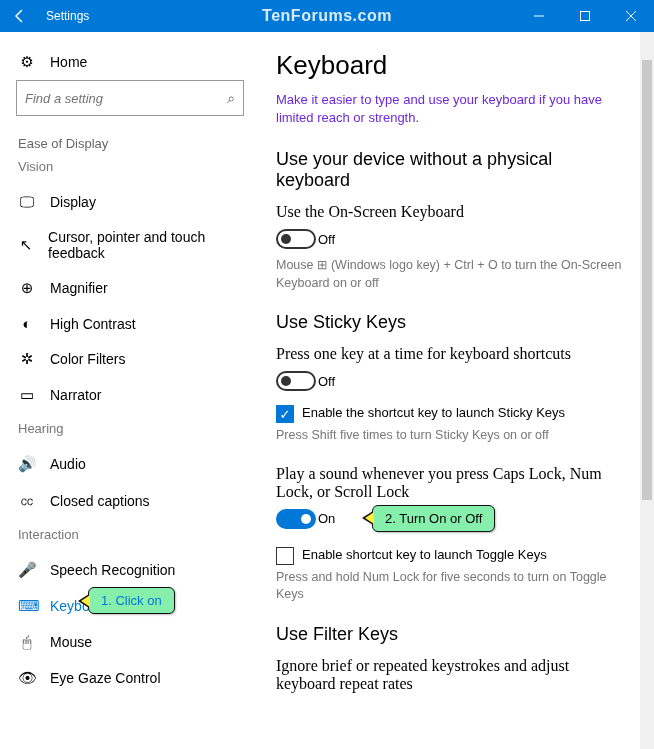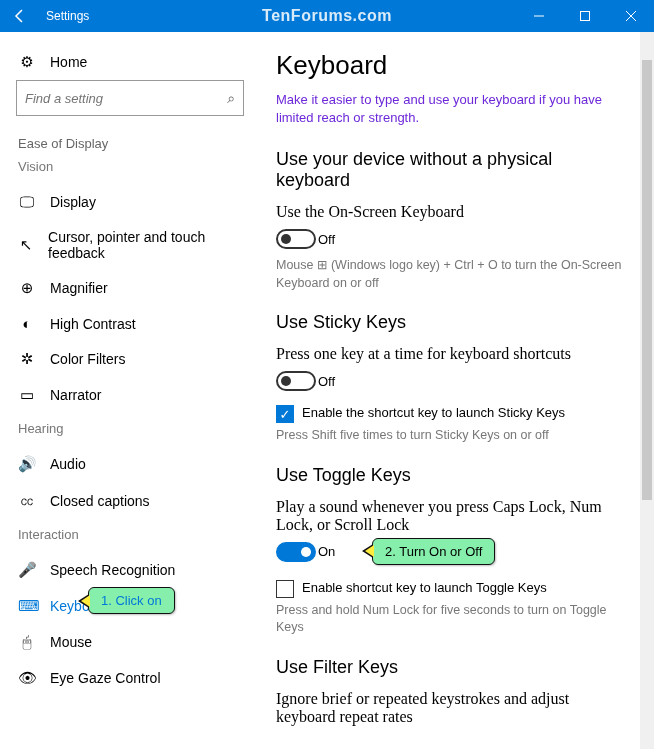--- a/index.html
+++ b/index.html
@@ -167,21 +167,20 @@
         </div>
       <span style="font-size:13px">Off</span>
     </div>
     <div style="height:6px"></div>
     <div class="check-row">
       <div class="checkbox checked">✓</div>
       <div class="check-label">Enable the shortcut key to launch Sticky Keys</div>
     </div>
     <div class="hint">Press Shift five times to turn Sticky Keys on or off</div>
 
-    <h2 class="sec">Use Toggle Keys</h2>
     <div class="sub">Play a sound whenever you press Caps Lock, Num Lock, or Scroll Lock</div>
     <div class="toggle-row" style="position:relative">
       <div class="toggle on">
           <div class="knob"></div>
         </div>
       <span style="font-size:13px">On</span>
       <div class="callout left" style="left:96px; top:-4px">2. Turn On or Off</div>
     </div>
     <div style="height:10px"></div>
     <div class="check-row">

